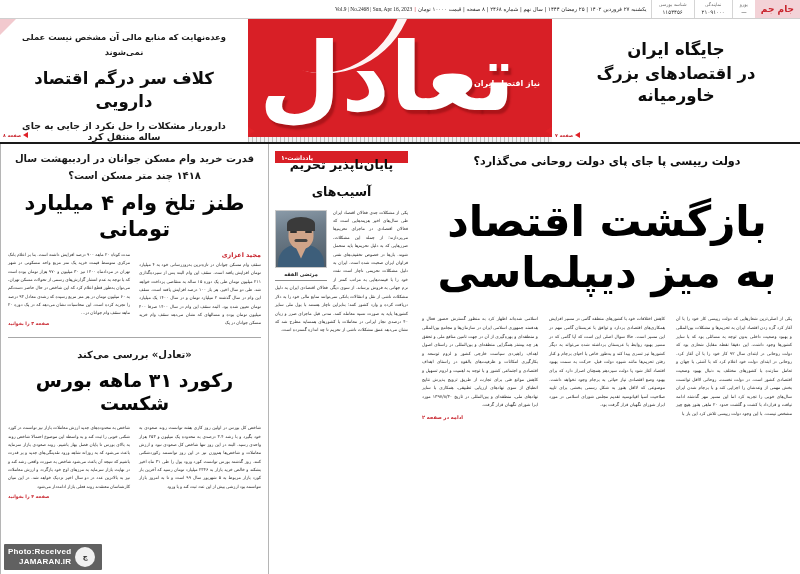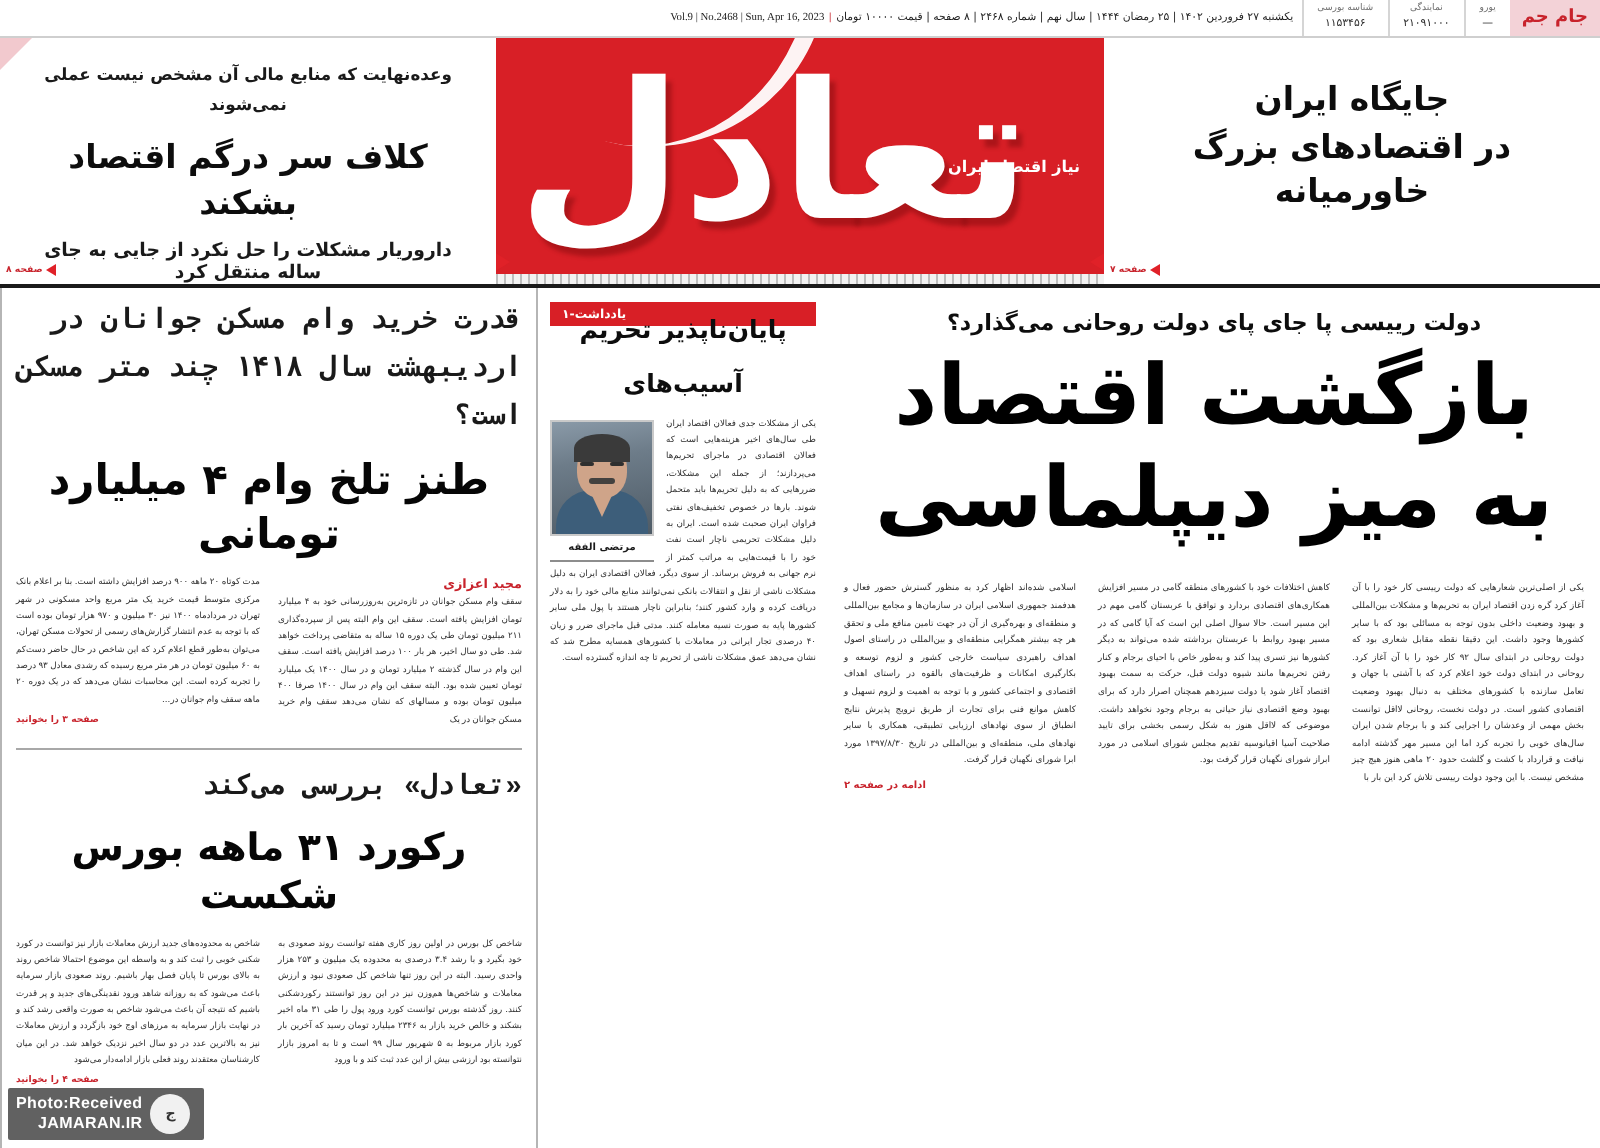--- a/index.html
+++ b/index.html
@@ -263,26 +263,26 @@
     padding: 7px 6px 0 6px;
   }
 
   .col-right {
     flex: 1;
     padding: 6px 8px 0 8px;
   }
 
   
   .art-kicker {
-    font-size: 14px;
+    text-align: center;
+    font-size: 10px;
     font-weight: bold;
     line-height: 1.7;
     color: #1a1a1a;
     letter-spacing: -0.2px;
-    font-family: Liberation Mono, monospace;
   }
 
   .art-head {
     text-align: center;
     font-size: 21px;
     font-weight: bold;
     line-height: 1.26;
     color: #060606;
     margin-top: 6px;
     letter-spacing: -0.8px;
@@ -443,21 +443,21 @@
     margin-top: 5px;
   }
 
   .lead-head {
     text-align: center;
     font-size: 42px;
     font-weight: bold;
     line-height: 1.22;
     color: #000;
     letter-spacing: -2px;
-    margin-top: 4px;
+    margin-top: 28px;
   }
 
   .lead-cols {
     display: flex;
     gap: 11px;
     margin-top: 17px;
   }
   .lead-cols .lcol { flex: 1; }
 
   .lead-txt {
@@ -560,21 +560,21 @@
       <div class="logo-word">تعادل</div>
       <div class="logo-tagline">نیاز اقتصاد ایران</div>
       <div class="logo-ruler"></div>
       <div class="logo-tri-right"></div>
       <div class="logo-tri-left"></div>
     </div>
 
     <div class="promo">
       <div class="corner-fold"></div>
       <div class="kicker">وعده‌نهایت که منابع مالی آن مشخص نیست عملی نمی‌شوند</div>
-      <div class="ptitle">کلاف سر درگم اقتصاد بشکند</div>
+      <div class="ptitle">کلاف سر درگم اقتصاد دارویی</div>
       <div class="psub">داروریار مشکلات را حل نکرد از جایی به جای ساله منتقل کرد</div>
       <div class="pageref left">
         <span class="tri"></span>
         <span>صفحه ۸</span>
       </div>
     </div>
   </div>
 
   <div class="main-grid">
 

